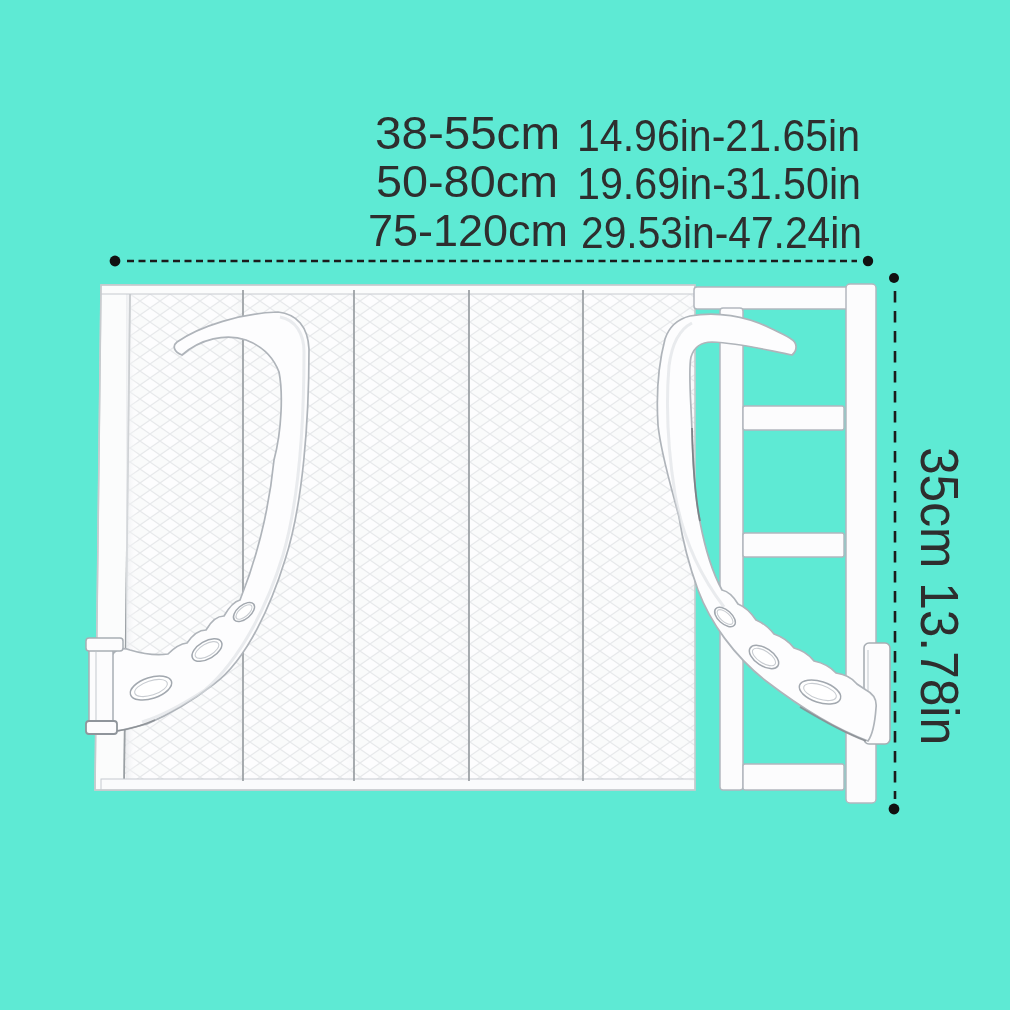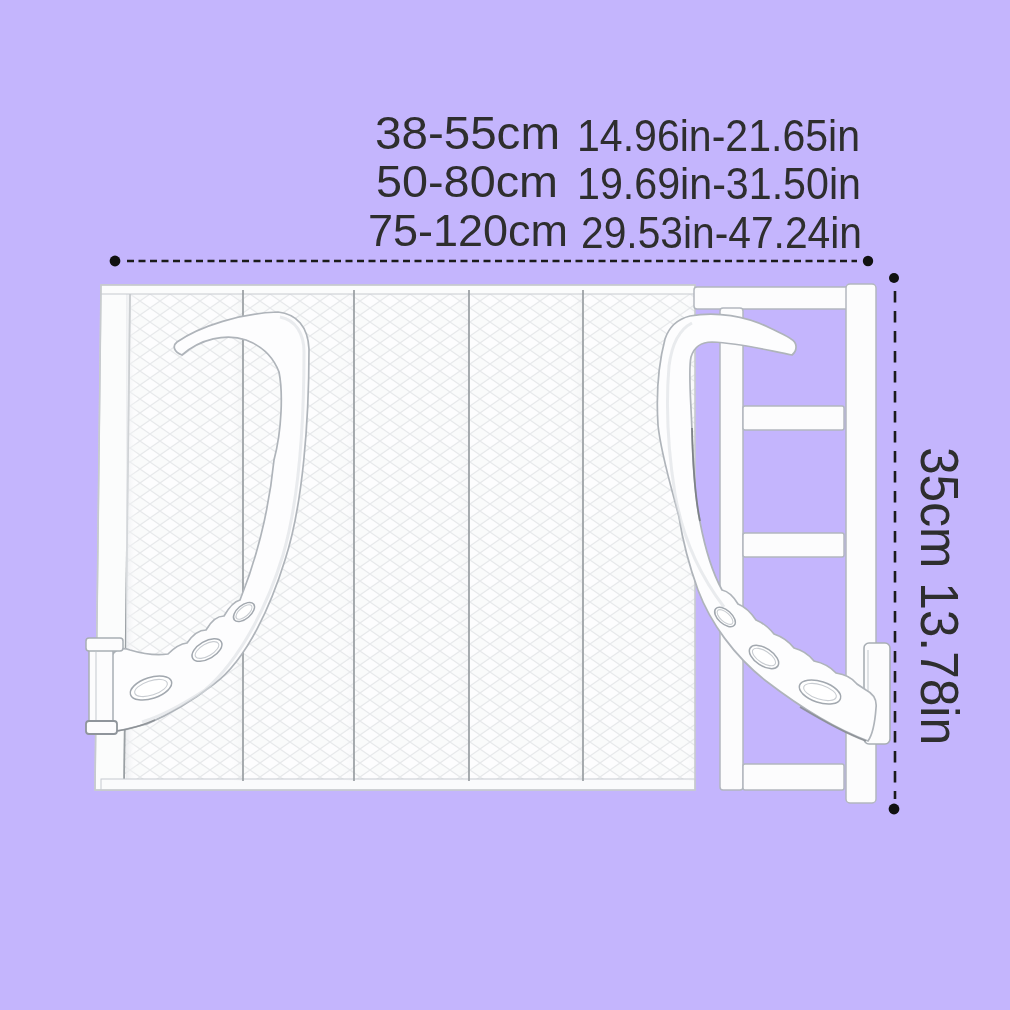--- a/index.html
+++ b/index.html
@@ -1,15 +1,15 @@
 <!DOCTYPE html>
 <html><head><meta charset="utf-8">
 <style>
 html,body{margin:0;padding:0;background:#ffffff;}
-.page{position:relative;width:1010px;height:1010px;background:#c4b5fd;overflow:hidden;font-family:"Liberation Sans",sans-serif;}
+.page{position:relative;width:1010px;height:1010px;background:#5eead4;overflow:hidden;font-family:"Liberation Sans",sans-serif;}
 svg{display:block;}
 </style></head>
 <body>
 <div class="page">
 <svg width="1010" height="1010" viewBox="0 0 1010 1010">
 <defs>
 <pattern id="quilt" width="20" height="14" patternUnits="userSpaceOnUse">
 <rect width="20" height="14" fill="#fafbfb"></rect>
 <path d="M0,7 L10,0 L20,7 L10,14 Z" fill="#fdfdfe" stroke="#e7e9eb" stroke-width="1.1"></path>
 </pattern>

